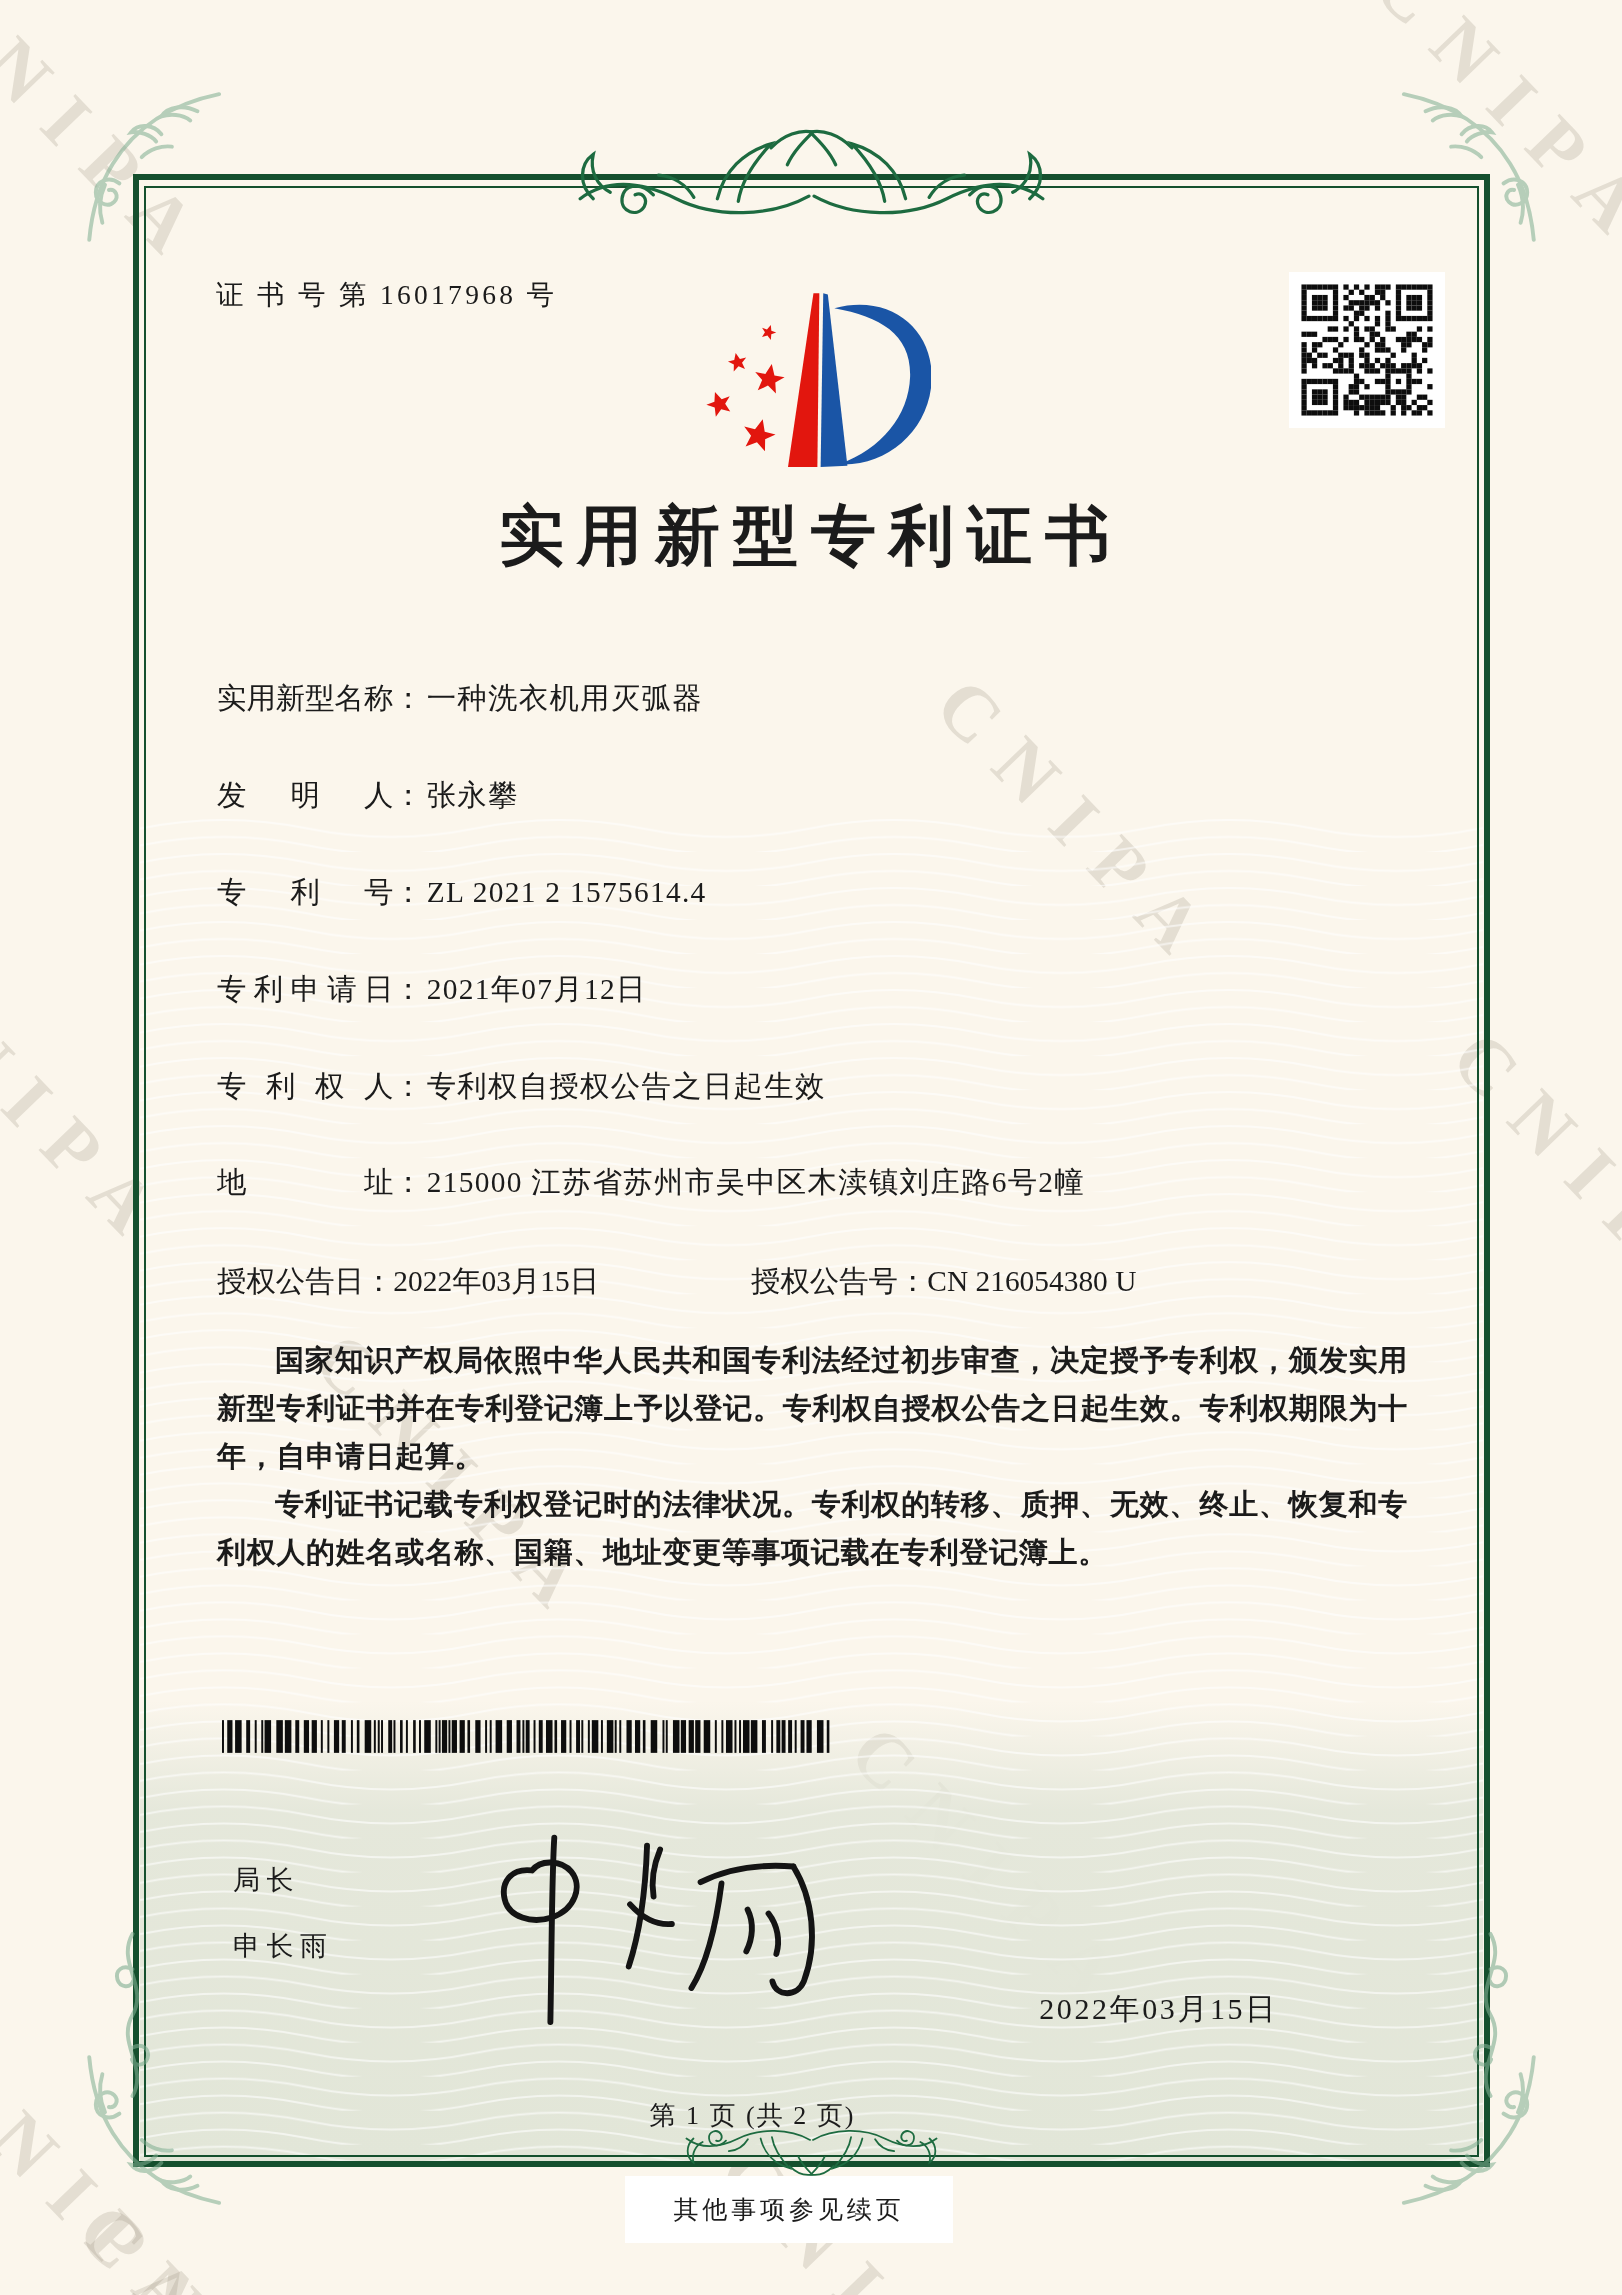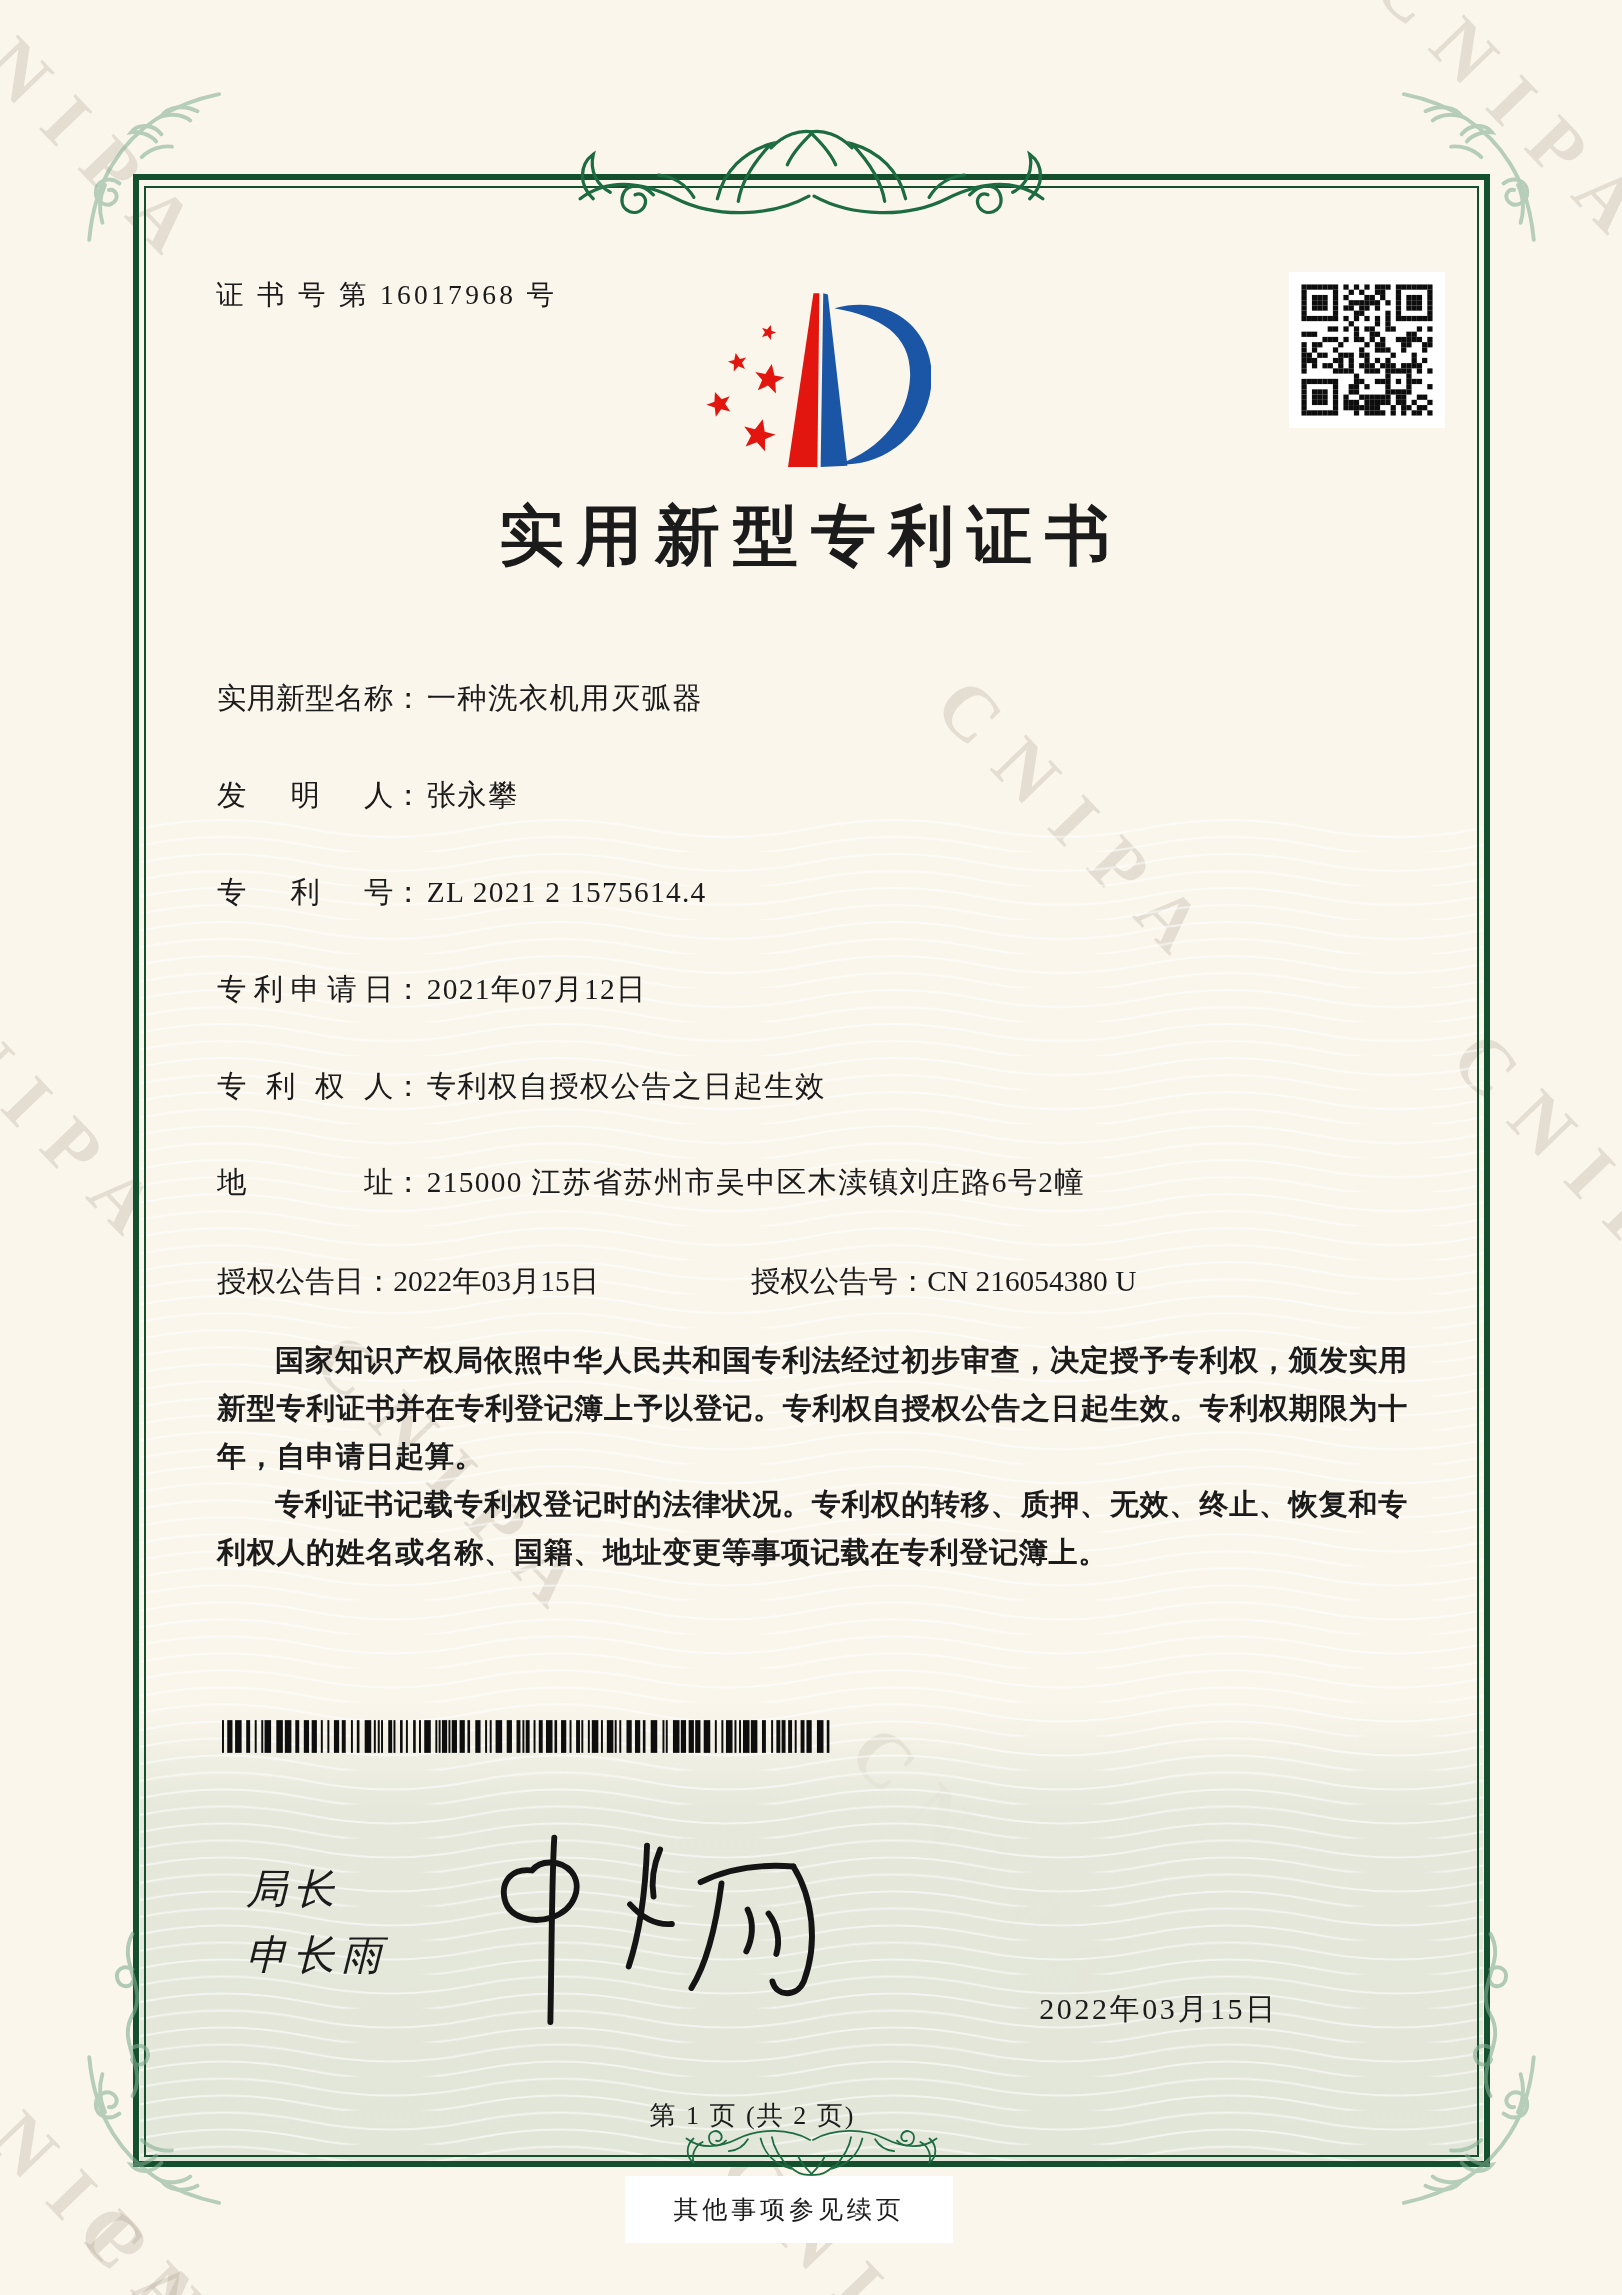--- a/index.html
+++ b/index.html
@@ -29,21 +29,21 @@
   
   .frow{position:absolute;left:217px;font-size:29.4px;white-space:nowrap;}
   .flabel{display:inline-block;width:6em;text-align:justify;text-align-last:justify;vertical-align:bottom;}
   .fcolon{display:inline-block;}
   .fvalue{display:inline-block;margin-left:3.9px;letter-spacing:1.3px;}
   .grant2{position:absolute;left:534px;top:0;}
   
   .bodytext{left:217px;top:1336px;width:1191px;font-size:29px;line-height:48px;text-align:justify;letter-spacing:0.7px;}
   .bodytext p{margin:0;text-indent:2em;font-weight:bold;}
   
-  .sig-label{left:246px;font-size:41px;letter-spacing:6.5px;font-family:"Liberation Sans","DejaVu Sans",sans-serif;font-weight:500;font-style:italic;}
+  .sig-label{left:233px;font-size:27px;letter-spacing:6.5px;font-family:"Liberation Sans","DejaVu Sans",sans-serif;font-weight:500;}
   .issue-date{left:949px;top:1989px;width:419px;text-align:center;font-size:30px;letter-spacing:2.6px;}
   .pageind{left:556px;top:2098px;width:393px;text-align:center;font-size:26px;letter-spacing:2px;}
   .footnote-box{left:625px;top:2176px;width:328px;height:67px;background:#ffffff;display:flex;align-items:center;justify-content:center;}
   .footnote{font-size:25px;letter-spacing:3.9px;}
   svg{display:block;}
 </style>
 </head>
 <body>
 
 <div class="page">

